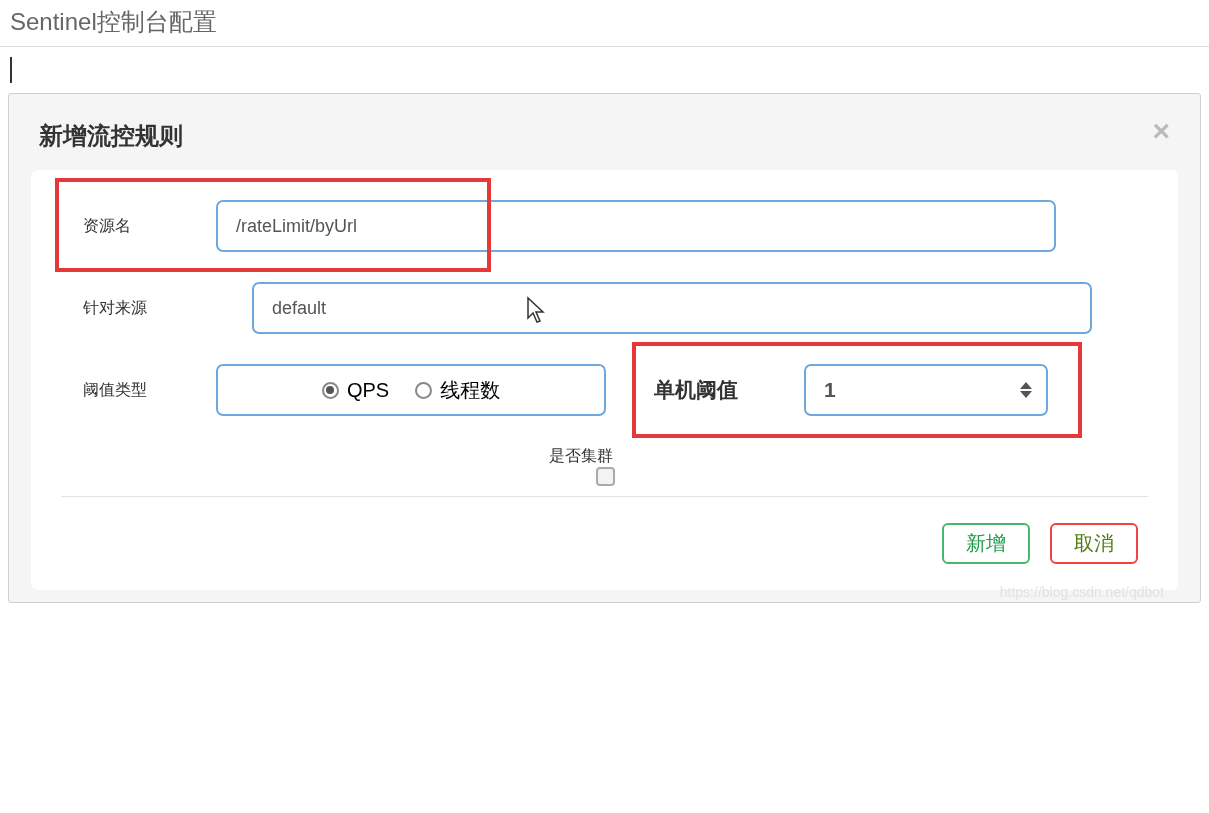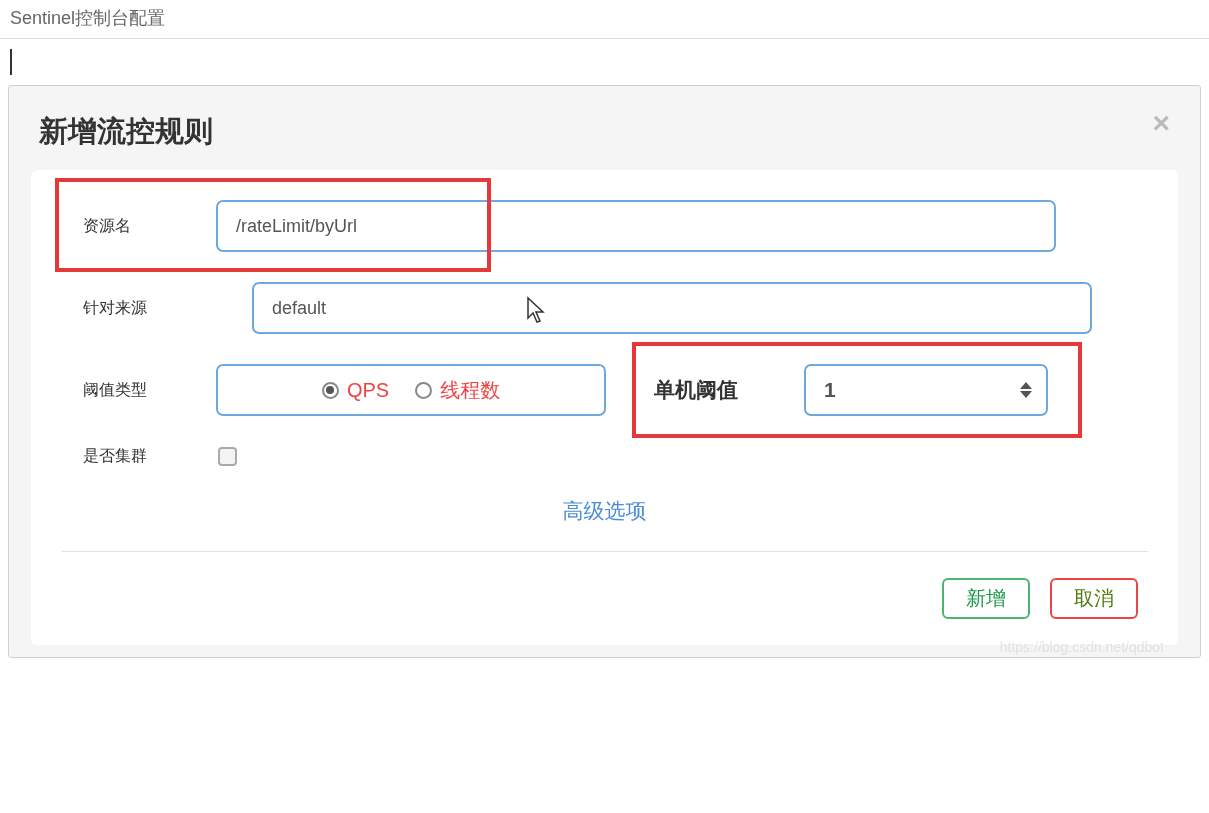--- a/index.html
+++ b/index.html
@@ -11,21 +11,21 @@
       font-family: "Helvetica Neue", Helvetica, "PingFang SC", "Microsoft YaHei", Arial, sans-serif;
       background: #ffffff;
       color: #333;
       width: 1209px;
       height: 813px;
       overflow: hidden;
     }
     .page-header {
       padding: 6px 10px 8px 10px;
       color: #666;
-      font-size: 18px;
+      font-size: 24px;
       border-bottom: 1px solid #ddd;
     }
     .cursor-caret {
       margin: 10px 0 0 10px;
       height: 26px;
       width: 2px;
       background: #333;
     }
     .dialog {
       margin: 10px 8px 0 8px;
@@ -35,21 +35,21 @@
       position: relative;
       padding: 0 0 12px 0;
     }
     .dialog-header {
       padding: 26px 30px 18px 30px;
       display: flex;
       justify-content: space-between;
       align-items: flex-start;
     }
     .dialog-title {
-      font-size: 29px;
+      font-size: 24px;
       font-weight: 600;
       color: #333;
     }
     .close-icon {
       color: #bbb;
       font-size: 30px;
       font-weight: bold;
       cursor: pointer;
       line-height: 1;
       margin-top: -4px;
@@ -106,21 +106,21 @@
       display: flex;
       align-items: center;
       justify-content: center;
       gap: 26px;
     }
     .radio-item {
       display: flex;
       align-items: center;
       gap: 8px;
       font-size: 20px;
-      color: #ef4444;
+      color: #000000;
     }
     .radio-circle {
       width: 17px;
       height: 17px;
       border: 2px solid #888;
       border-radius: 50%;
       display: inline-flex;
       align-items: center;
       justify-content: center;
     }
@@ -276,26 +276,25 @@
         <div class="number-input">
           <span>1</span>
           <div class="spinner">
             <div class="spinner-up"></div>
             <div class="spinner-down"></div>
           </div>
         </div>
       </div>
     </div>
 
-    <div class="form-row" style="margin-bottom:10px;">
+    <div class="form-row" style="margin-bottom:10px;flex-direction:column;">
       <div class="form-label">是否集群</div>
       <div class="checkbox"></div>
     </div>
 
-    <div class="advanced-options">高级选项</div>
 
     <hr class="divider">
 
     <div class="dialog-footer">
       <div class="btn btn-primary">新增</div>
       <div class="btn btn-cancel">取消</div>
     </div>
 
   </div>
 

